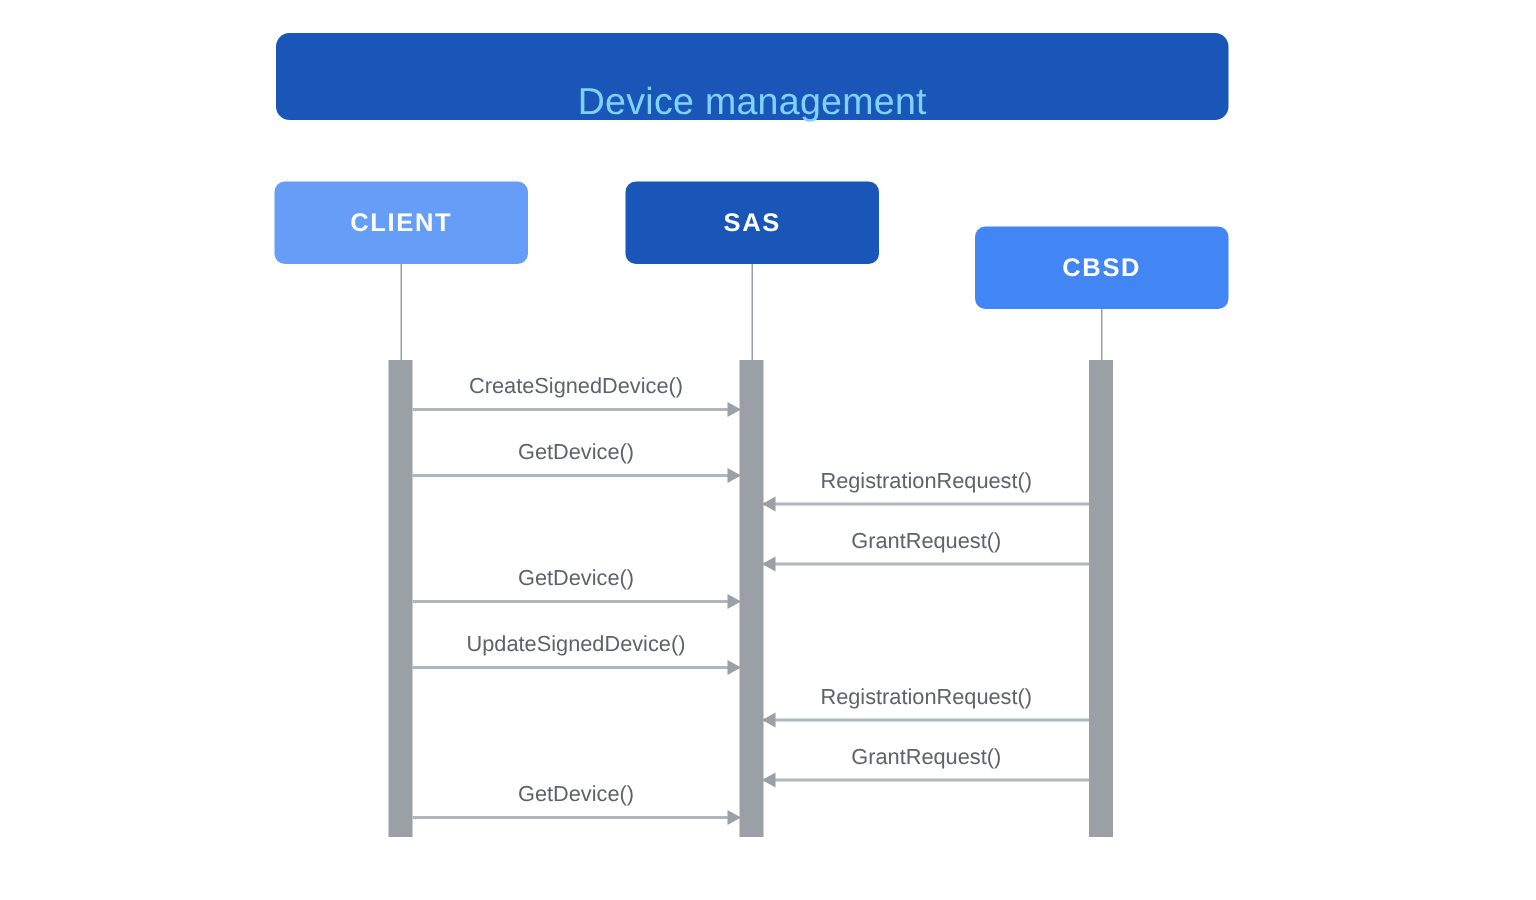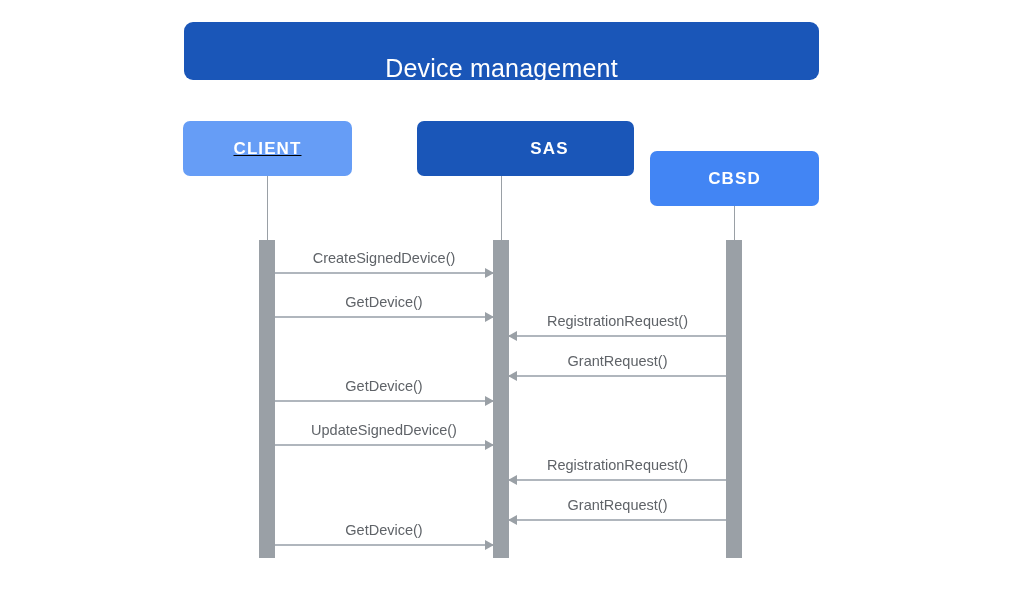--- a/index.html
+++ b/index.html
@@ -116,34 +116,34 @@
     color: #5f6368;
     white-space: nowrap;
   }
 </style>
 </head>
 <body>
 
 <div id="diagram-root" style="background: rgb(255, 255, 255);">
 
   <div class="title-bar" style="background: rgb(26, 86, 184);">
-    <span class="title-text" style="color: #ffffff; margin-top: 35px;">Device management</span>
+    <span class="title-text" style="color: #7dd3fc; margin-top: 35px;">Device management</span>
   </div>
 
   <div id="lifelines-layer">
       <div class="lifeline" style="left: 267px; height: 64px; background: rgb(154, 160, 166);"></div>
       <div class="lifeline" style="left: 501px; height: 64px; background: rgb(154, 160, 166);"></div>
       <div class="lifeline" style="left: 734px; height: 64px; background: rgb(154, 160, 166);"></div>
     </div>
 
   <div id="participants-layer">
-      <div class="participant-box" style="left: 183px; background: rgb(102, 157, 246); text-decoration: underline;">
+      <div class="participant-box" style="left: 183px; background: rgb(102, 157, 246);">
         <span class="participant-label">CLIENT</span>
       </div>
-      <div class="participant-box" style="left: 417px; background: rgb(26, 86, 184); padding-left: 48px;">
+      <div class="participant-box" style="left: 417px; background: rgb(26, 86, 184);">
         <span class="participant-label">SAS</span>
       </div>
       <div class="participant-box" style="left: 650px; background: rgb(66, 133, 244); margin-top: 30px;">
         <span class="participant-label">CBSD</span>
       </div>
     </div>
 
   <div id="activations-layer">
       <div class="activation-bar" style="left: 259px; top: 240px; height: 318px; background: rgb(154, 160, 166);"></div>
       <div class="activation-bar" style="left: 493px; top: 240px; height: 318px; background: rgb(154, 160, 166);"></div>

